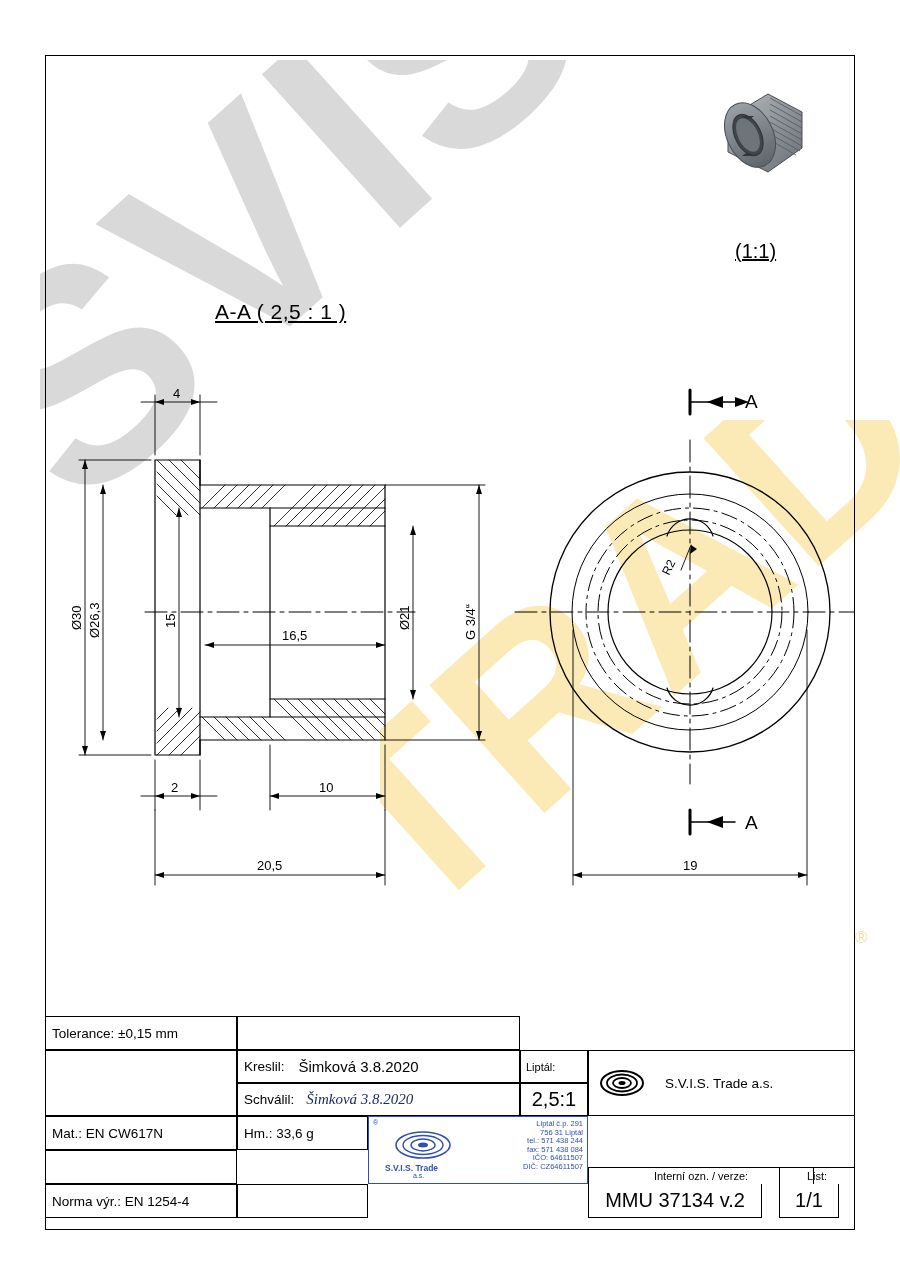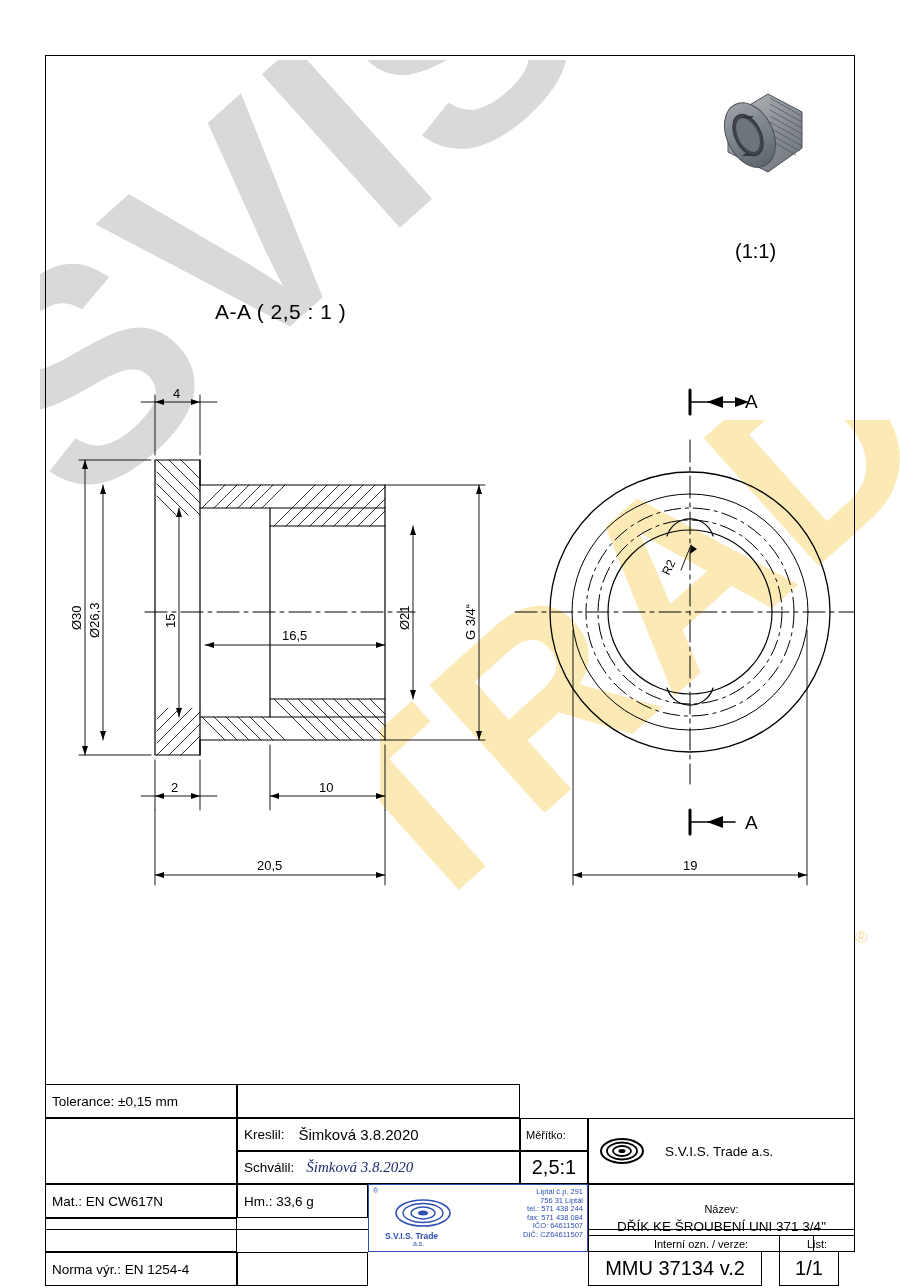--- a/index.html
+++ b/index.html
@@ -9,29 +9,29 @@
   
   .wm{position:absolute;pointer-events:none;user-select:none;font-weight:700;}
   .wm-svis{left:40px;top:60px;width:620px;height:560px;}
   .wm-trade{left:380px;top:420px;width:520px;height:560px;}
   .wm-r{position:absolute;left:855px;top:928px;font-size:17px;color:#f3dfa0;}
 
   
   .frame{position:absolute;left:45px;top:55px;width:810px;height:1175px;border:1.6px solid #000;box-sizing:border-box;}
 
   
-  .lbl{position:absolute;font-family:"Liberation Sans",sans-serif;color:#000;white-space:nowrap;}
+  .lbl{position:absolute;font-family:"Liberation Sans",sans-serif;color:#000;white-space:nowrap;text-decoration:underline;}
   .sec-title{left:215px;top:300px;font-size:21px;letter-spacing:.5px;}
   .scale11{left:735px;top:240px;font-size:20px;}
 
   
   .iso{position:absolute;left:690px;top:72px;width:135px;height:135px;}
 
   
-  .tbl{position:absolute;left:45px;top:1084px;width:810px;height:202px;}
+  .tbl{position:absolute;left:45px;top:1016px;width:810px;height:202px;}
   .cell{position:absolute;box-sizing:border-box;border:1px solid #000;display:flex;align-items:center;}
   .cell span{display:block;}
   .c-text{font-size:13.5px;padding-left:6px;}
   .center{justify-content:center;}
   .handw{font-family:"Liberation Serif",serif;font-style:italic;color:#1b2a6b;font-size:15px;}
   .bluebox{border:1px solid #2f4fb5;color:#2f4fb5;}
   .stamp-txt{font-size:7.5px;line-height:8.6px;color:#2f4fb5;text-align:right;}
   .big{font-size:20px;}
   .mid{font-size:15px;}
   .tiny{font-size:11px;}
@@ -291,21 +291,21 @@
     <div class="cell" style="left:192px;top:34px;width:283px;height:33px;padding-left:6px">
       <span class="c-text" style="padding:0">Kreslil:</span>
       <span class="mid" style="margin-left:14px">Šimková 3.8.2020</span>
     </div>
     <div class="cell" style="left:192px;top:67px;width:283px;height:33px;padding-left:6px">
       <span class="c-text" style="padding:0">Schválil:</span>
       <span class="handw" style="margin-left:12px">Šimková 3.8.2020</span>
     </div>
 
     <div class="cell" style="left:475px;top:34px;width:68px;height:33px;padding-left:5px">
-      <span class="tiny">Měřítko:</span>
+      <span class="tiny">Liptál:</span>
     </div>
     <div class="cell center" style="left:475px;top:67px;width:68px;height:33px">
       <span class="big" style="font-weight:400">2,5:1</span>
     </div>
 
     <div class="cell" style="left:543px;top:34px;width:267px;height:66px;padding-left:10px">
       <svg width="46" height="30" viewBox="0 0 46 30">
         <ellipse cx="23" cy="15" rx="21" ry="12" fill="none" stroke="#000" stroke-width="2"></ellipse>
         <ellipse cx="23" cy="15" rx="15" ry="8.5" fill="none" stroke="#000" stroke-width="1.8"></ellipse>
         <ellipse cx="23" cy="15" rx="9" ry="5" fill="none" stroke="#000" stroke-width="1.8"></ellipse>
@@ -333,24 +333,20 @@
           <div>Liptál č.p. 291</div>
           <div>756 31 Liptál</div>
           <div>tel.: 571 438 244</div>
           <div>fax: 571 438 084</div>
           <div>IČO: 64611507</div>
           <div>DIČ: CZ64611507</div>
         </div>
       </div>
     </div>
 
-    <div class="cell" style="left:543px;top:100px;width:267px;height:68px;flex-direction:column;justify-content:center">
-      <span class="tiny" style="margin-bottom:4px">Název:</span>
-      <span style="font-size:13.5px">DŘÍK KE ŠROUBENÍ UNI 371 3/4"</span>
-    </div>
 
     <div class="cell center" style="left:543px;top:168px;width:174px;height:34px;flex-direction:column;justify-content:center;border-top:none">
       <span class="big" style="font-weight:500">MMU 37134 v.2</span>
     </div>
     <div class="cell center" style="left:734px;top:168px;width:60px;height:34px;border-top:none">
       <span class="big">1/1</span>
     </div>
     <div class="cell center" style="left:543px;top:151px;width:226px;height:17px;border-bottom:none">
       <span class="tiny">Interní ozn. / verze:</span>
     </div>

